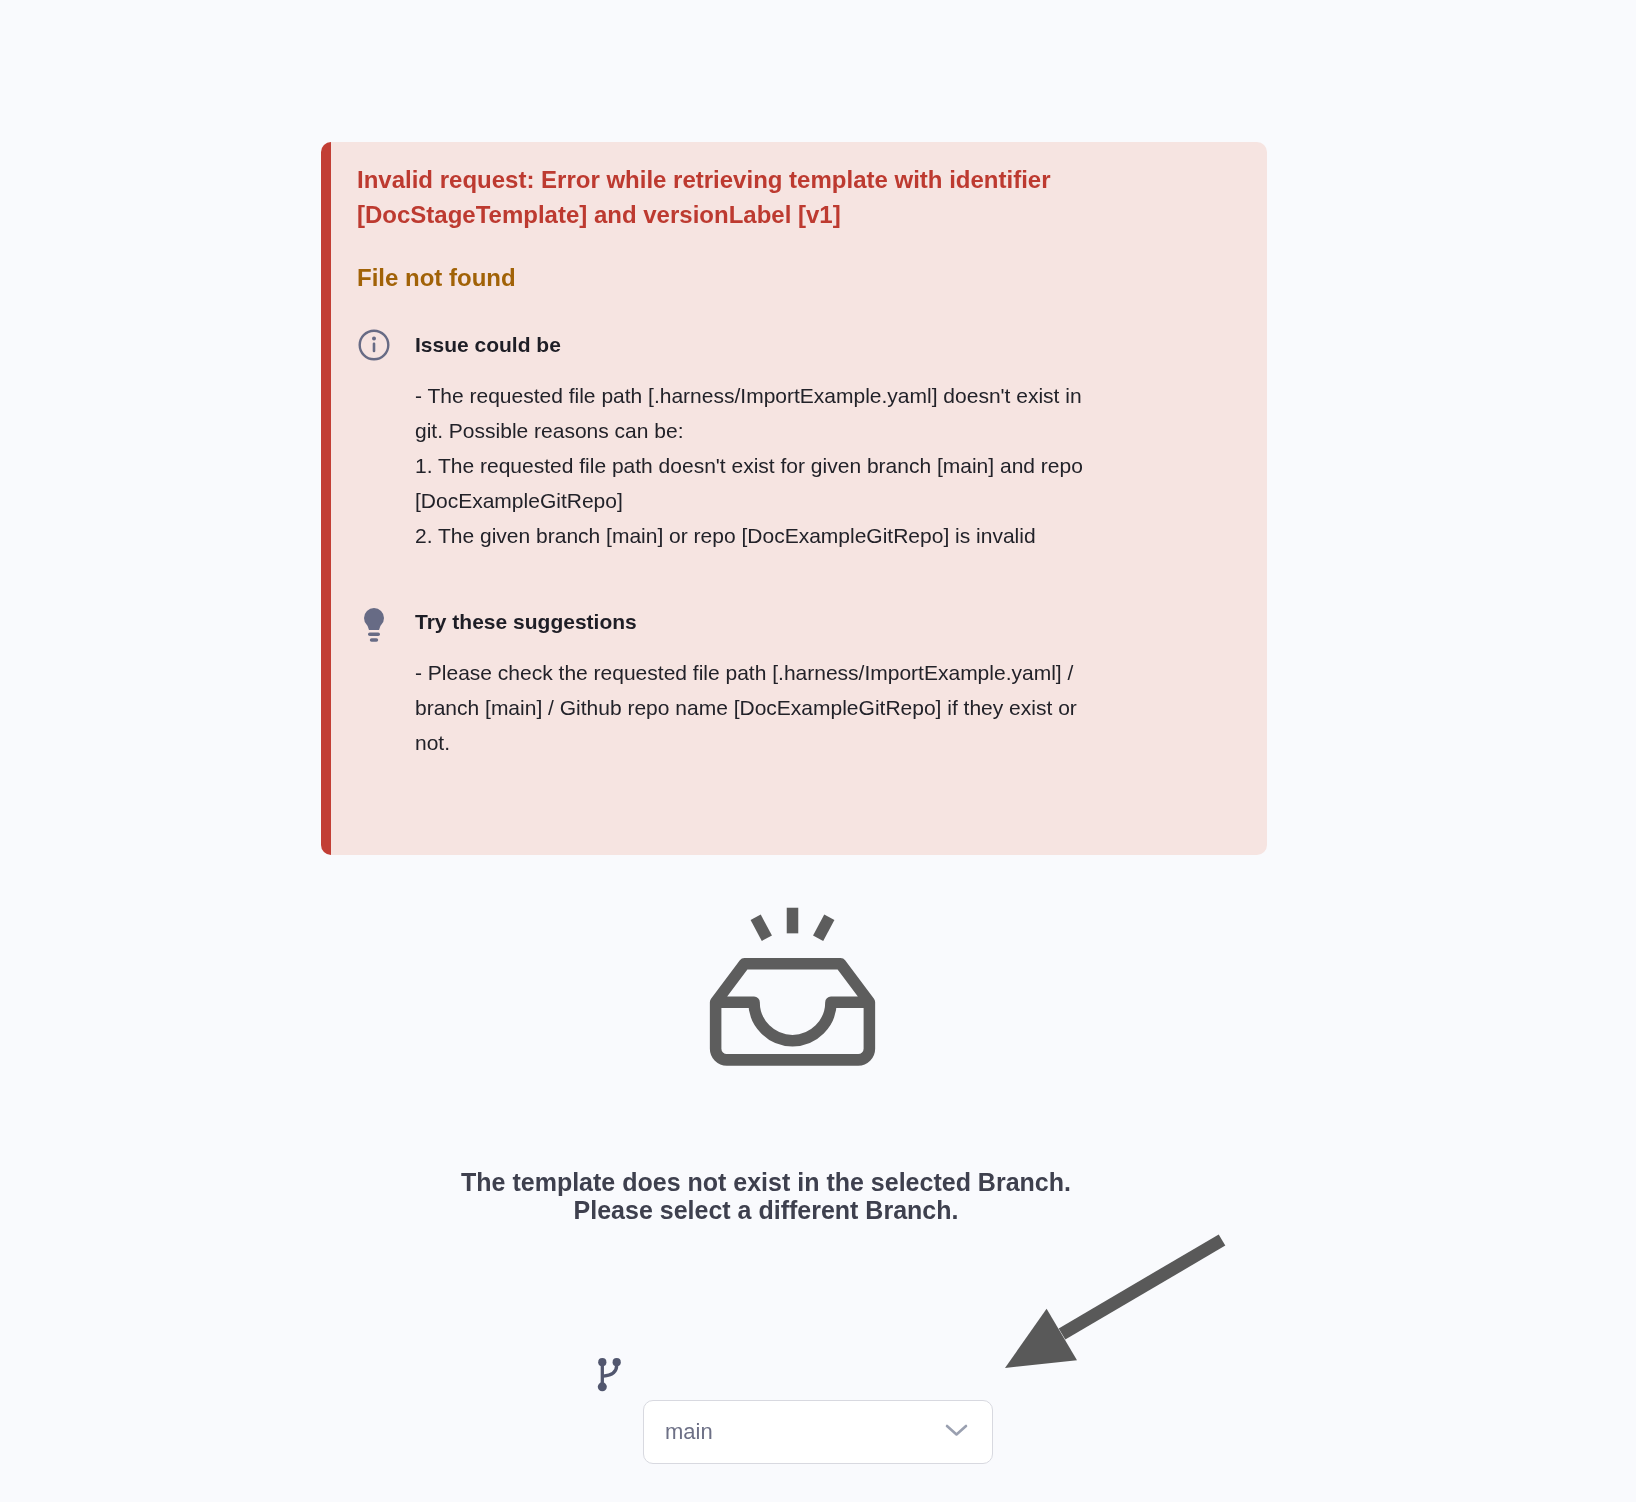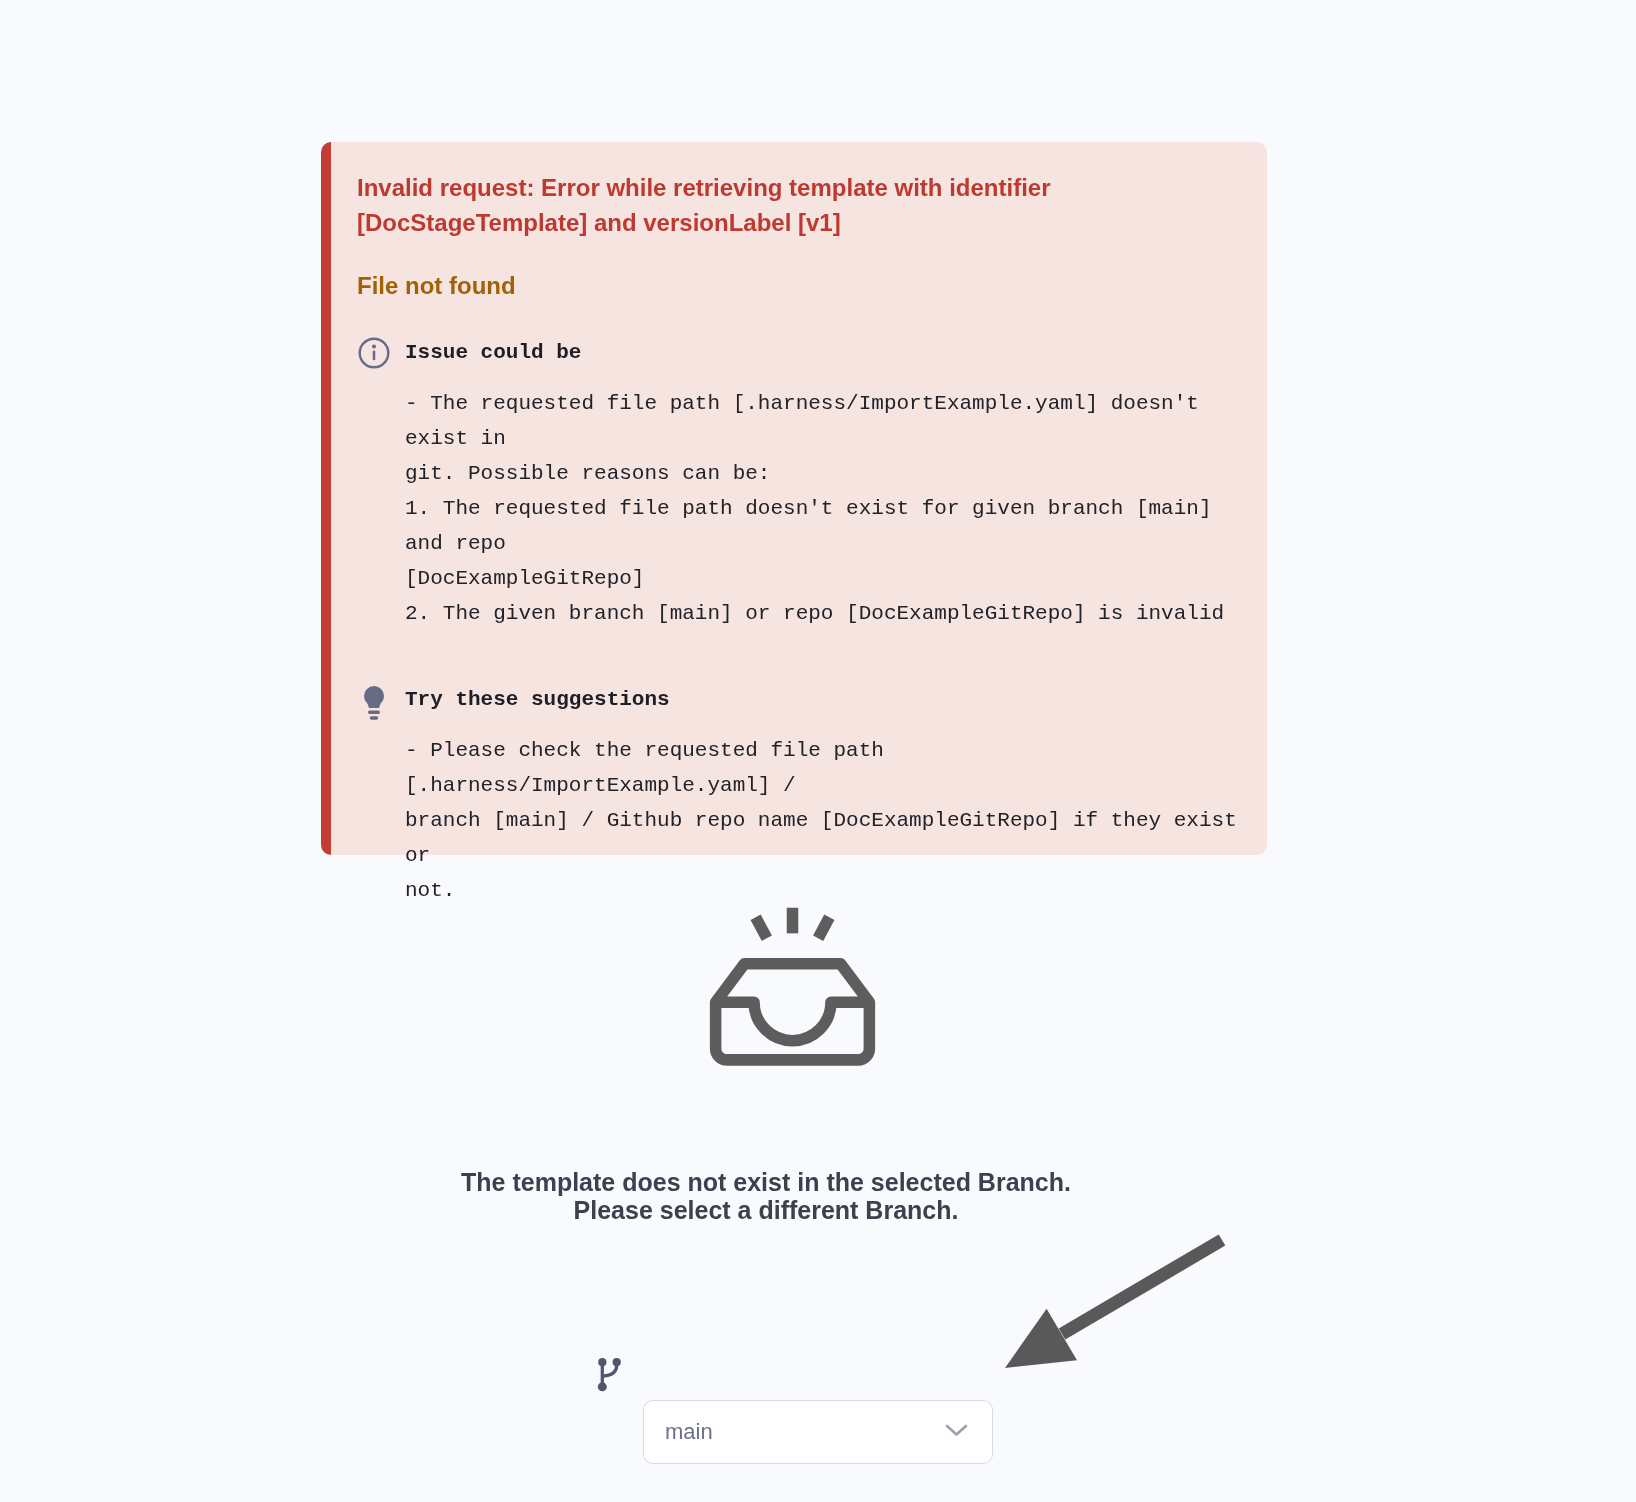--- a/index.html
+++ b/index.html
@@ -9,30 +9,30 @@
     background:#f9fafd; overflow:hidden;
   }
 
   
   .error-panel {
     position:absolute; left:321px; top:142px; width:946px; height:713px;
     box-sizing:border-box;
     background:#f6e4e1;
     border-left:10px solid #c23e35;
     border-radius:10px;
-    padding:28px 24px 30px 26px;
+    padding:20px 24px 30px 26px;
   }
   .panel-title {
     color:#bd3a30; font-size:24px; font-weight:700; line-height:35px;
     white-space:pre-line;
   }
   .panel-subtitle {
     color:#a16207; font-size:24px; font-weight:700; margin-top:32px;
   }
-  .section { display:flex; gap:14px; margin-top:36px;font-family:Liberation Mono, monospace; }
+  .section { display:flex; gap:24px; margin-top:36px; }
   .section + .section { margin-top:52px; }
   .section-icon { width:34px; height:40px; flex:none; padding-top:0; }
   .section-text { flex:1; }
   .section-heading {
     font-size:21px; font-weight:700; color:#1e1e26; line-height:34px;
   }
   .section-body {
     font-size:21px; font-weight:400; color:#222229; line-height:35px;
     margin-top:16px; white-space:pre-line;
   }

